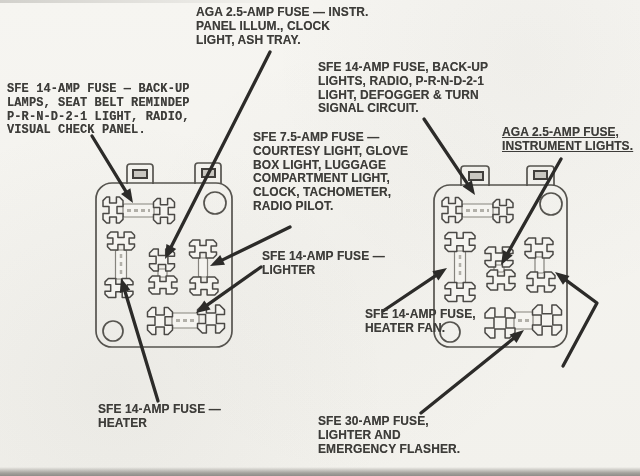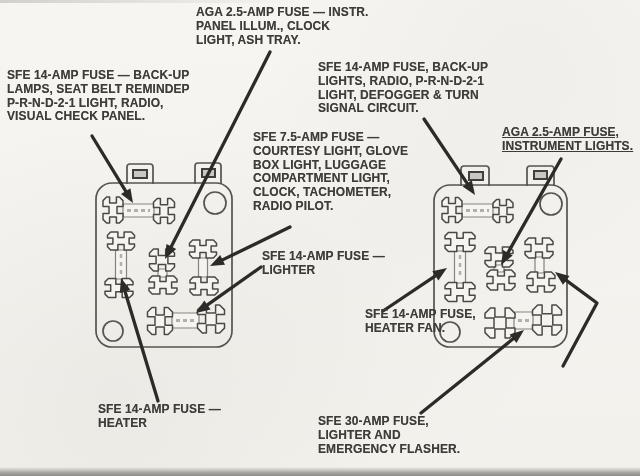--- a/index.html
+++ b/index.html
@@ -148,21 +148,21 @@
       </g>
       <g>
         <polyline points="563,366 597,303 566.2640371142007,280.3139321557196" fill="none" stroke="#2c2b29" stroke-width="3.3" stroke-linecap="round" stroke-linejoin="round"></polyline>
         <polygon points="555,272 563.0,284.7 569.5,275.9" fill="#2c2b29"></polygon>
       </g>
     </svg>
 
   <div class="label" style="left:196px;top:6px;">AGA 2.5-AMP FUSE — INSTR.
 PANEL ILLUM., CLOCK
 LIGHT, ASH TRAY.</div>
-  <div class="label" style="left:7px;top:69px;">SFE 14-AMP FUSE — BACK-UP
+  <div class="label" style="left:7px;top:83px;font-family:Liberation Mono, monospace;">SFE 14-AMP FUSE — BACK-UP
 LAMPS, SEAT BELT REMINDEP
 P-R-N-D-2-1 LIGHT, RADIO,
 VISUAL CHECK PANEL.</div>
   <div class="label" style="left:318px;top:61px;">SFE 14-AMP FUSE, BACK-UP
 LIGHTS, RADIO, P-R-N-D-2-1
 LIGHT, DEFOGGER &amp; TURN
 SIGNAL CIRCUIT.</div>
   <div class="label" style="left:502px;top:126px;text-decoration:underline;">AGA 2.5-AMP FUSE,
 INSTRUMENT LIGHTS.</div>
   <div class="label" style="left:253px;top:131px;">SFE 7.5-AMP FUSE —

